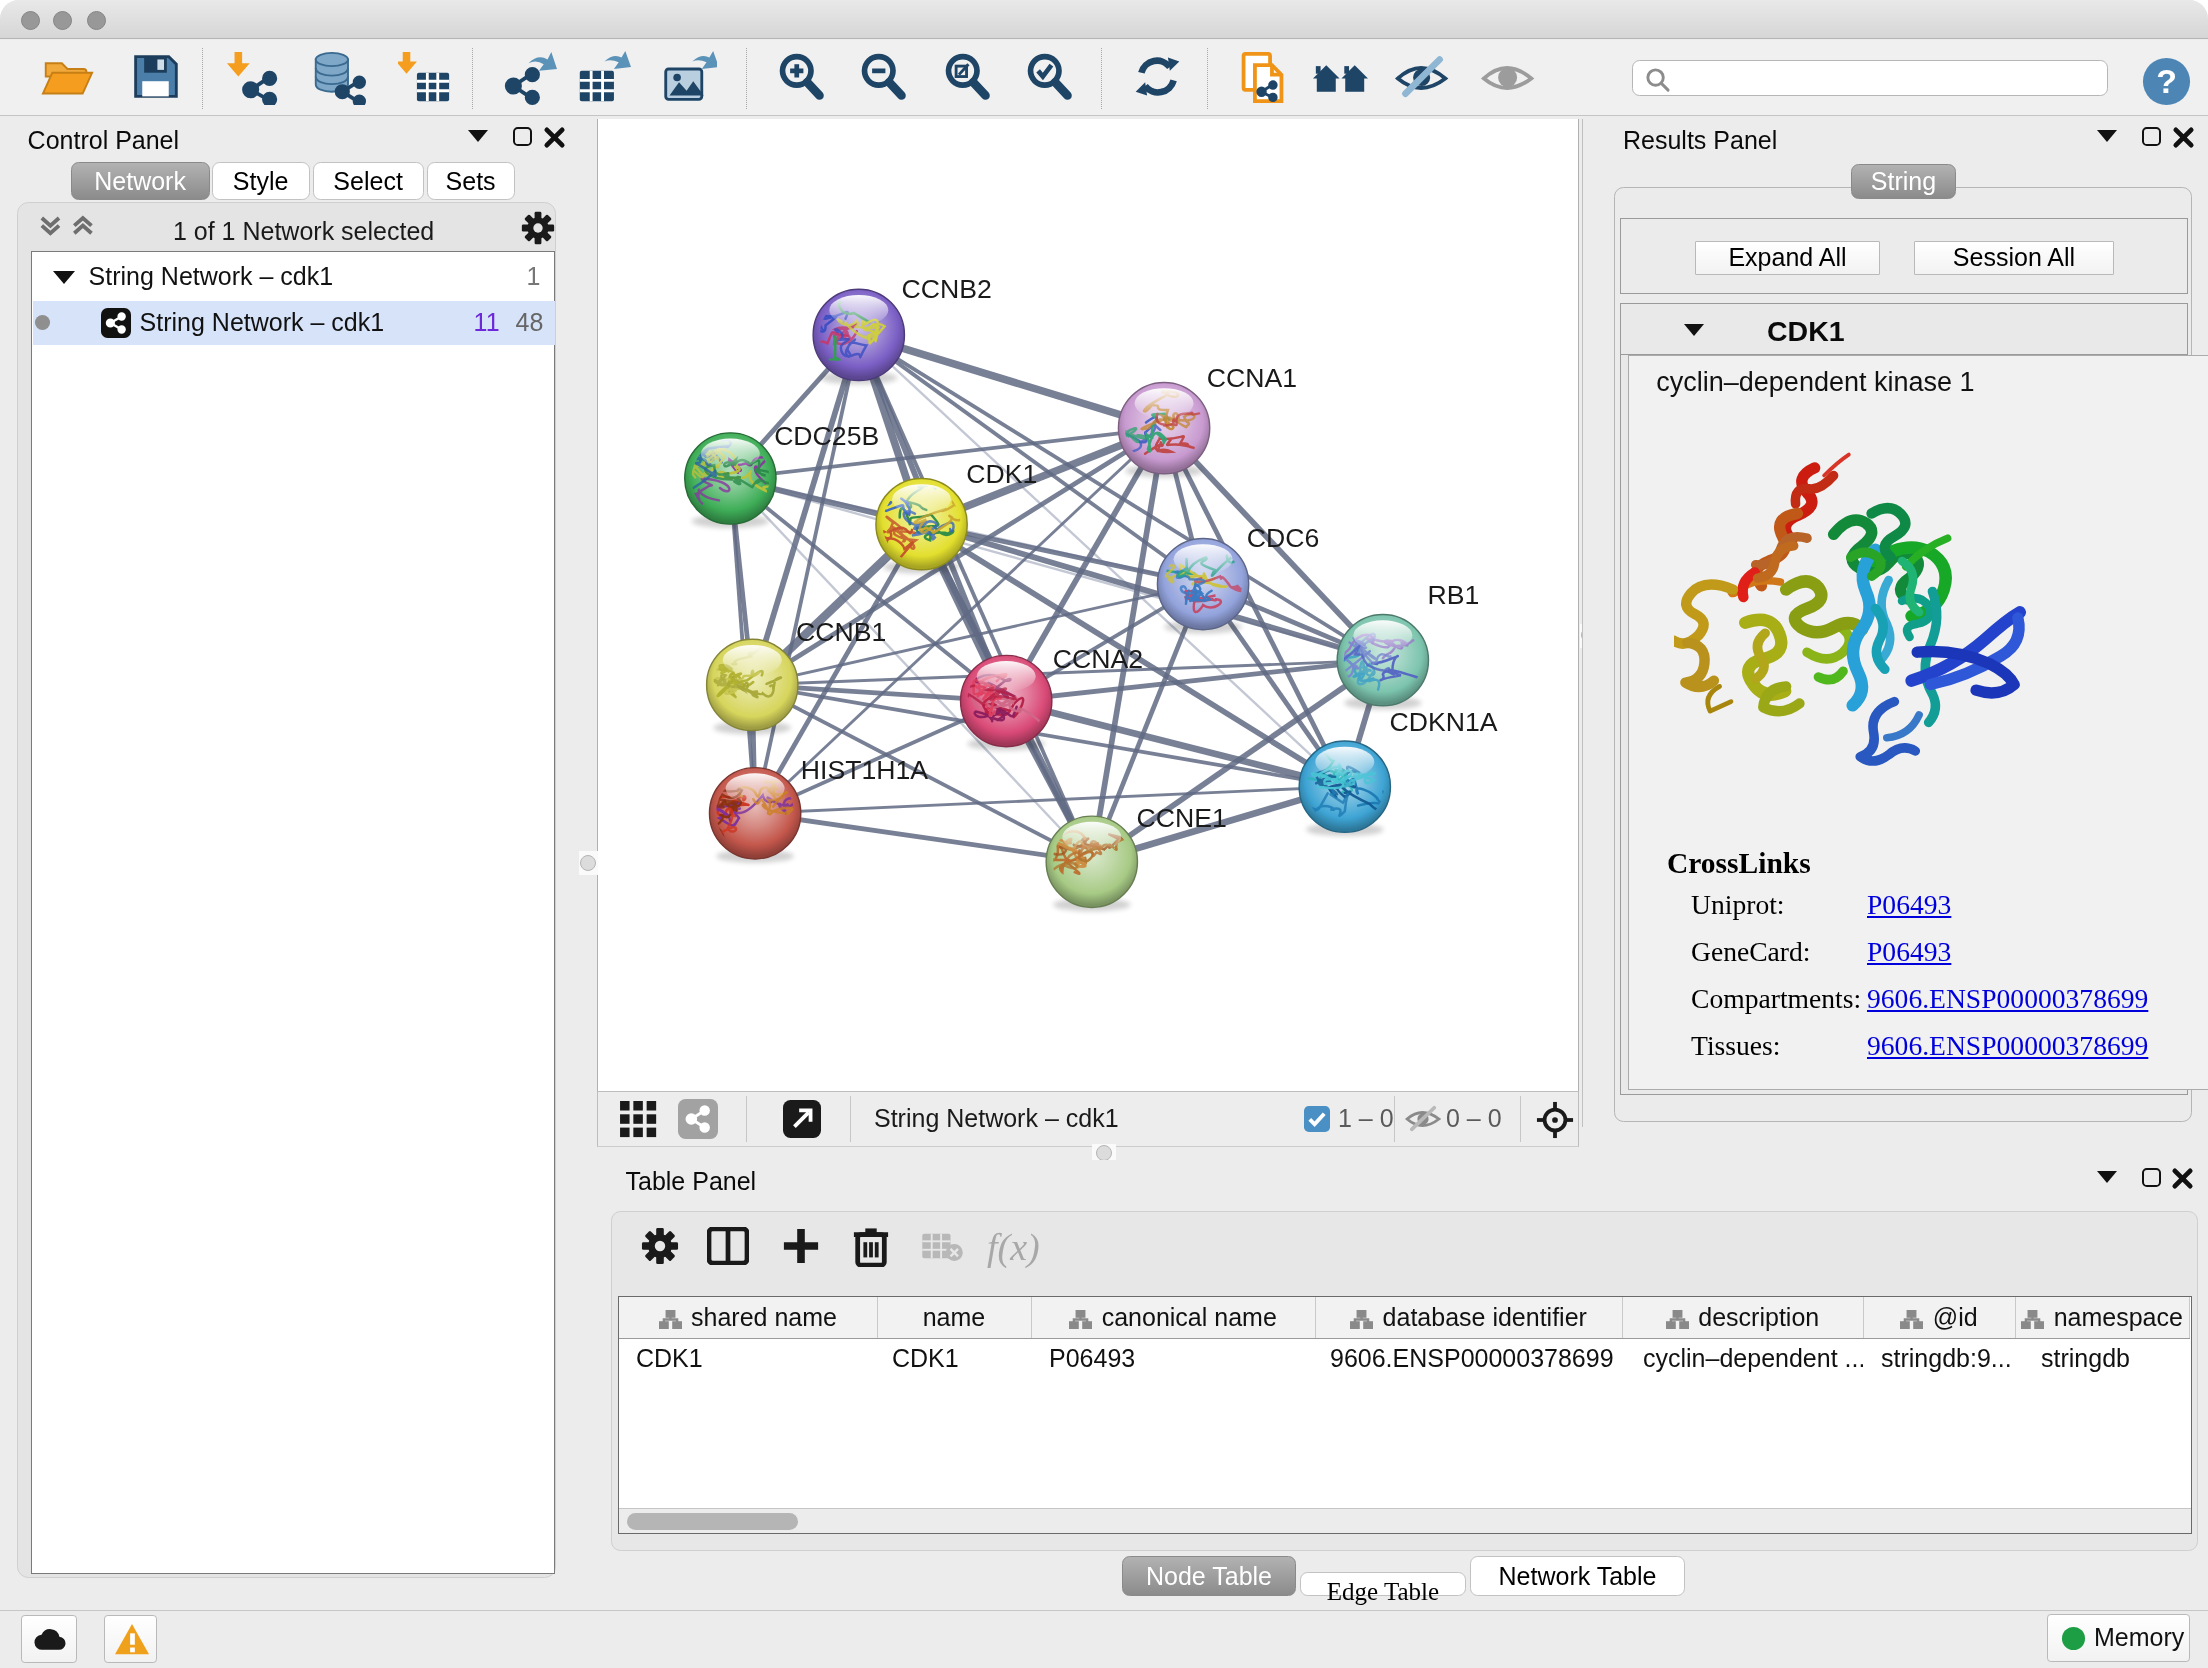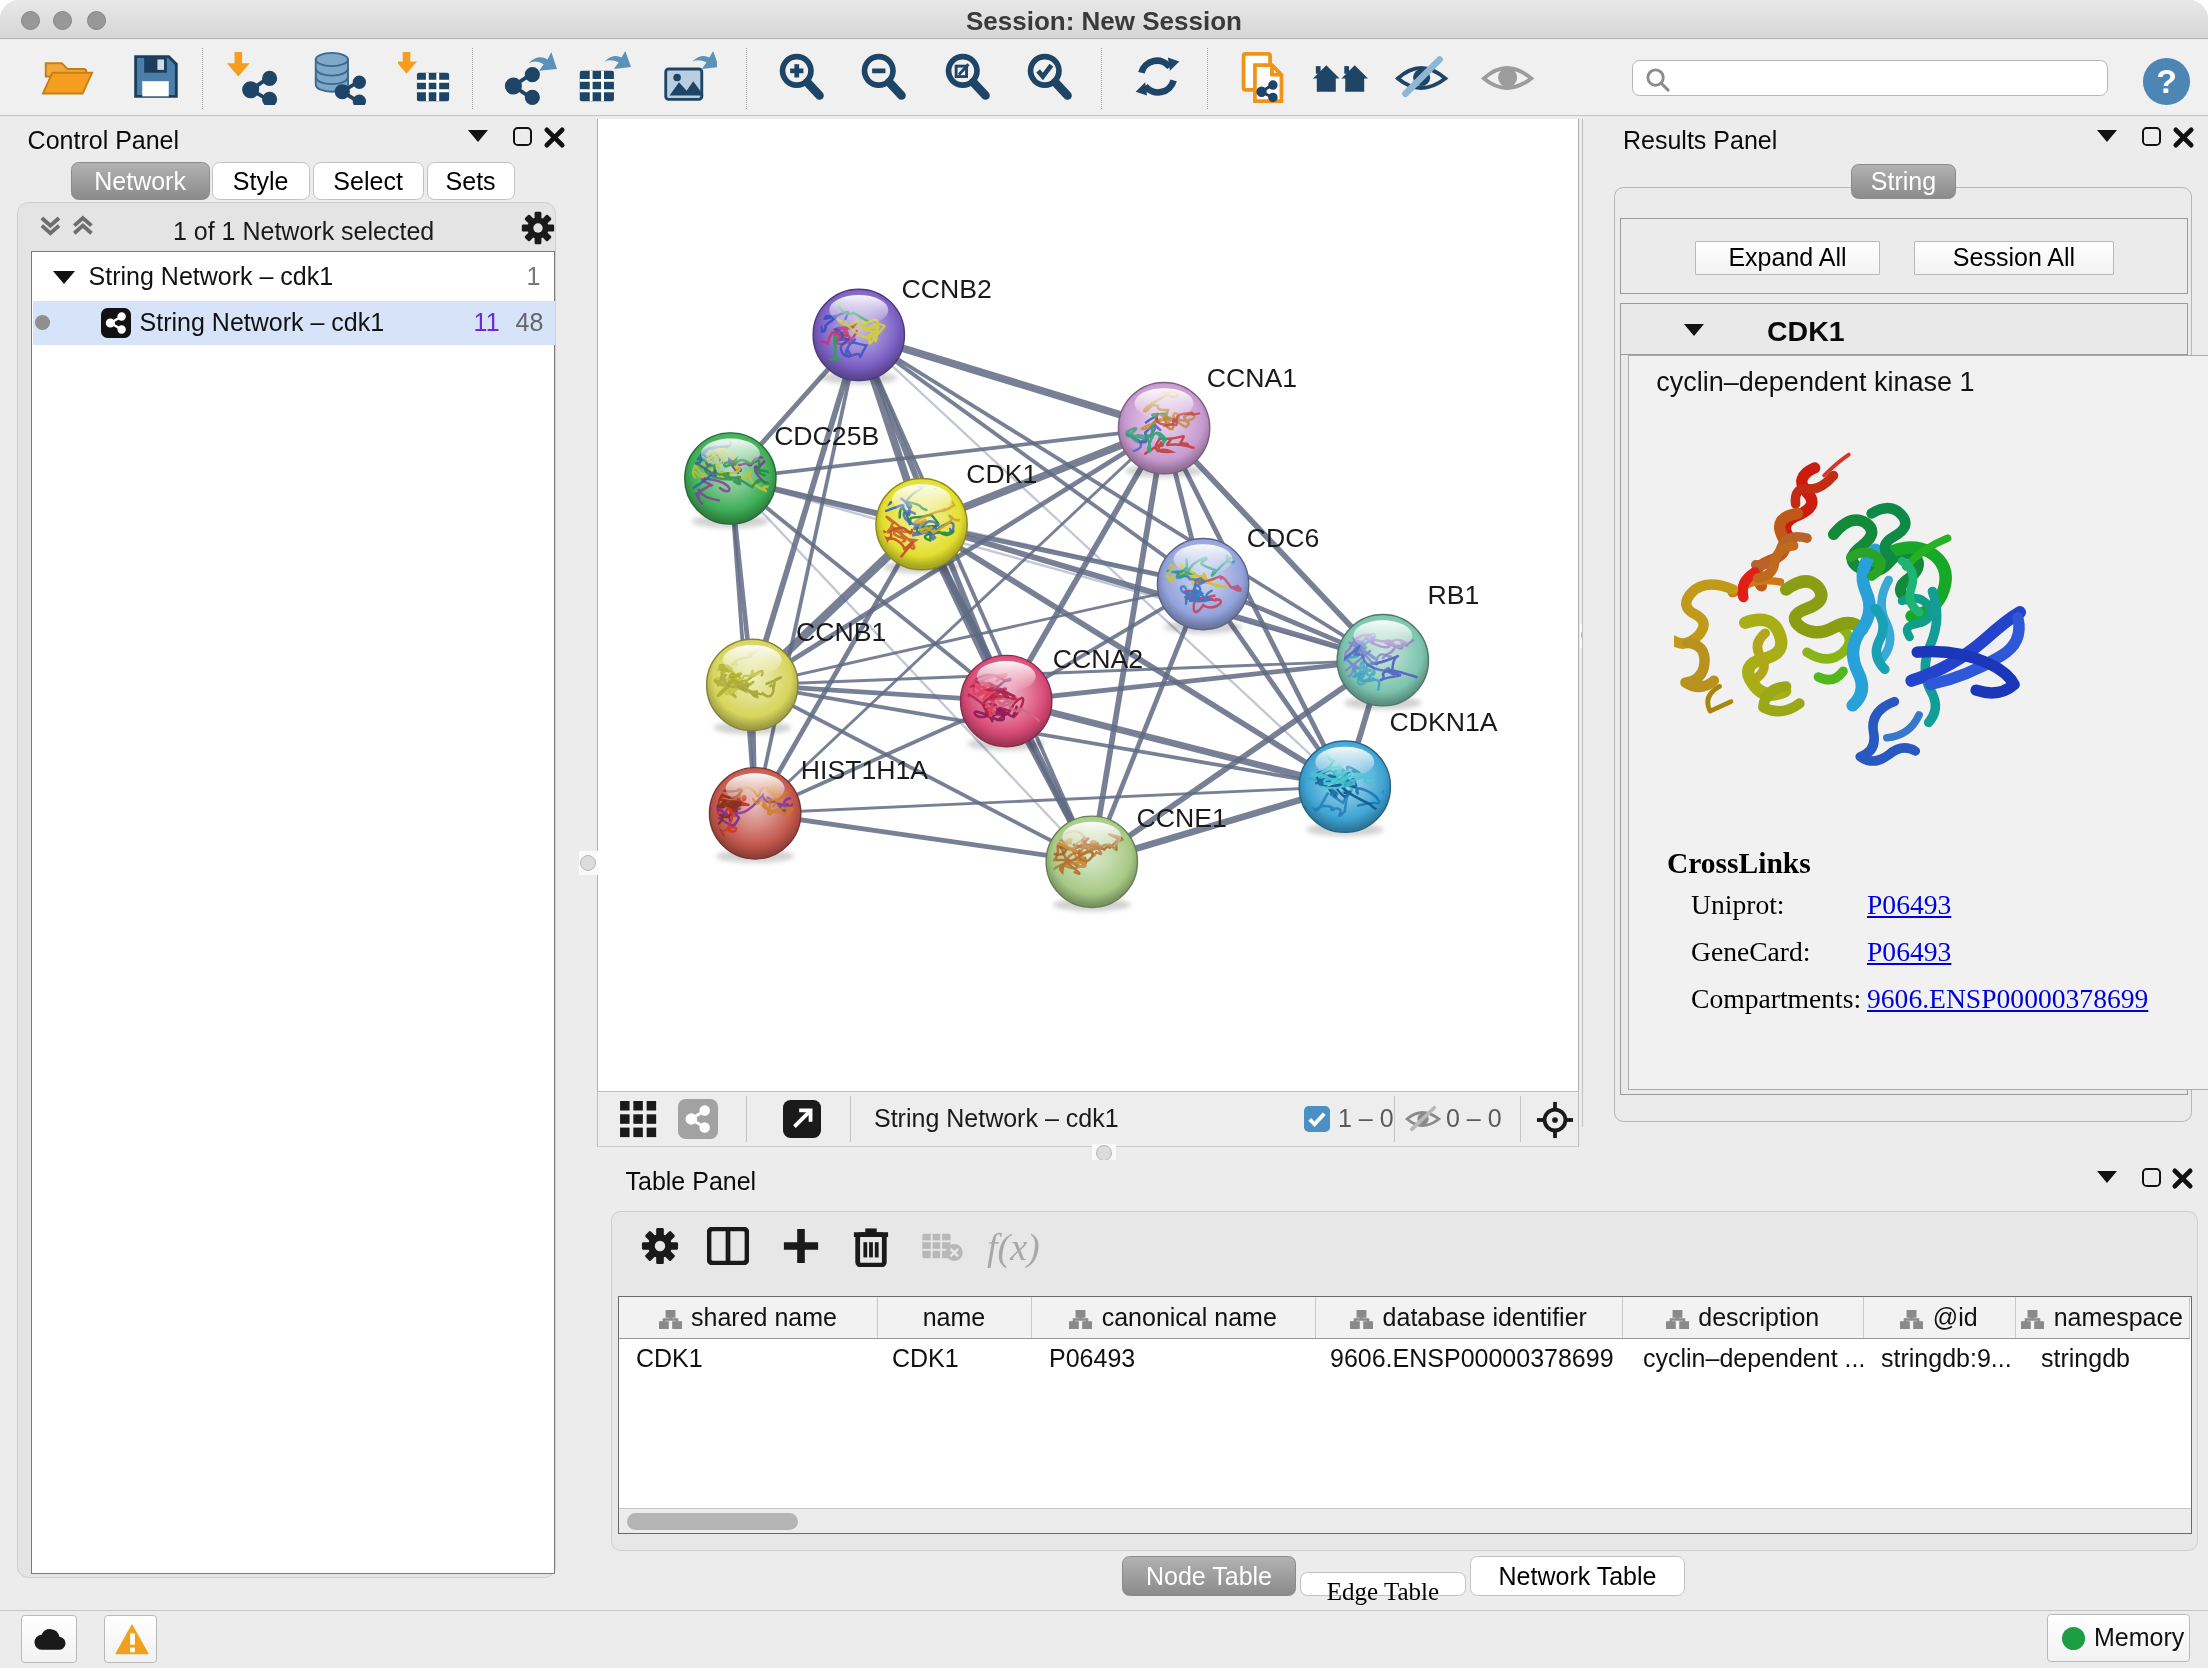--- a/index.html
+++ b/index.html
@@ -28,21 +28,20 @@
   a.lnk { color:#0000dd; text-decoration:underline; }
 </style>
 </head>
 <body>
 <div class="win">
 
   <div class="titlebar">
     <div class="light tl1" style="position:absolute;left:21px;top:10.5px;width:19px;height:19px;border-radius:50%;background:#989898;border:1px solid #848484;"></div>
     <div class="light tl2" style="position:absolute;left:53px;top:10.5px;width:19px;height:19px;border-radius:50%;background:#989898;border:1px solid #848484;"></div>
     <div class="light tl3" style="position:absolute;left:87px;top:10.5px;width:19px;height:19px;border-radius:50%;background:#989898;border:1px solid #848484;"></div>
-    <div class="title">Session: New Session</div>
   </div>
 
   <div class="toolbar">
 
     <svg class="tbi" style="left:40px" width="55" height="53" viewBox="0 0 58 56">
       <path d="M6,14 h17 l6,6 h17 a3,3 0 0 1 3,3 v5 H6 z" fill="#f2a93b" stroke="#c67f14" stroke-width="2"></path>
       <path d="M3,46 L13,24 h42 L45,46 z" fill="#f59d1e" stroke="#c67f14" stroke-width="2"></path>
     </svg>
 
     <svg class="tbi" style="left:129px" width="53" height="53" viewBox="0 0 56 56">
@@ -704,20 +703,24 @@
             <tr>
               <td style="padding:7.6px 0;width:176px;">Uniprot:</td>
               <td><a class="lnk">P06493</a></td>
             </tr>
         <tr>
               <td style="padding:7.6px 0;">GeneCard:</td>
               <td><a class="lnk">P06493</a></td>
             </tr>
         <tr>
               <td style="padding:7.6px 0;">Compartments:</td>
+              <td><a class="lnk">9606.ENSP00000378699</a></td>
+            </tr>
+        <tr>
+              <td style="padding:7.6px 0;">Tissues:</td>
               <td><a class="lnk">9606.ENSP00000378699</a></td>
             </tr>
       </tbody>
         </table>
     </div>
   </div>
   <svg style="position:absolute;left:1674px;top:447px" width="361" height="323" viewBox="0 0 380 340" fill="none" stroke-linecap="round" stroke-linejoin="round">
 <path d="M158,30 q14,-14 26,-22" stroke="#d83428" stroke-width="4"></path>
 <path d="M148,22 q-22,10 -8,26 q14,14 -10,24 q-22,10 -6,26" stroke="#cc1c10" stroke-width="12"></path>
 <path d="M168,30 q-14,16 -26,14 q-16,-2 -14,16" stroke="#c22c14" stroke-width="10"></path>

